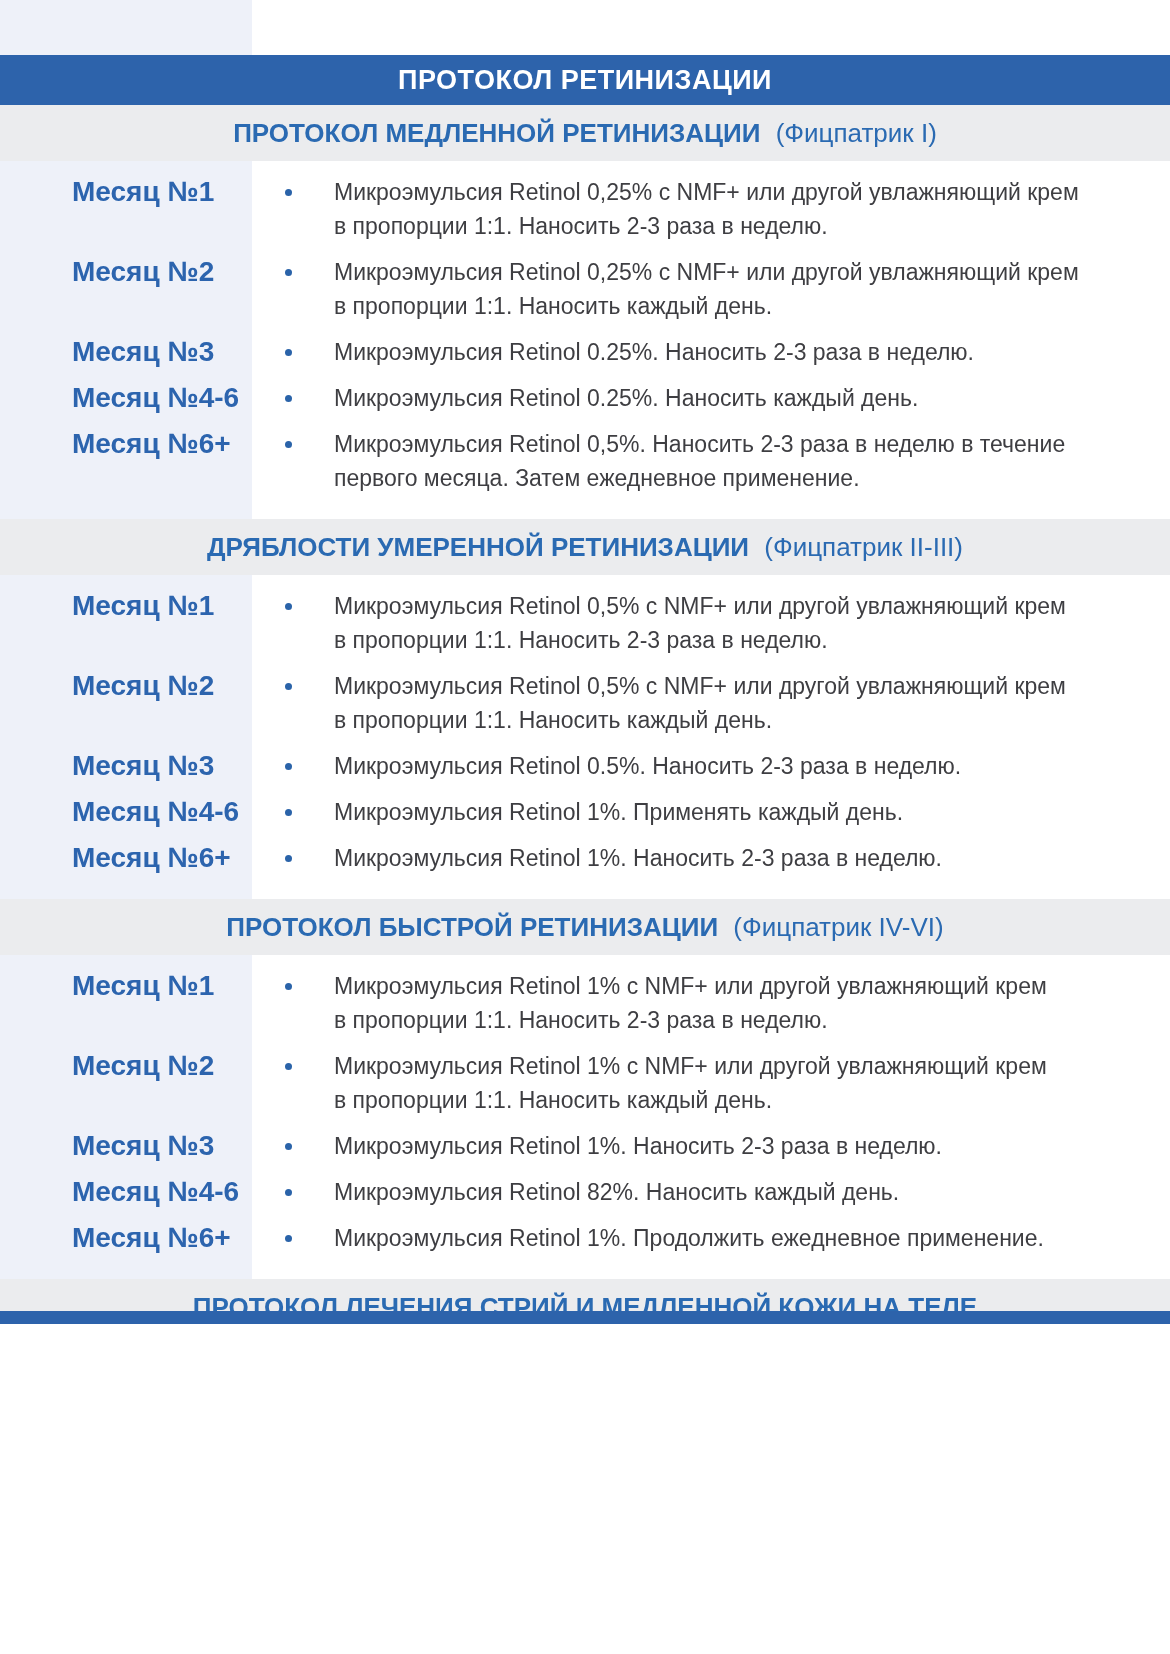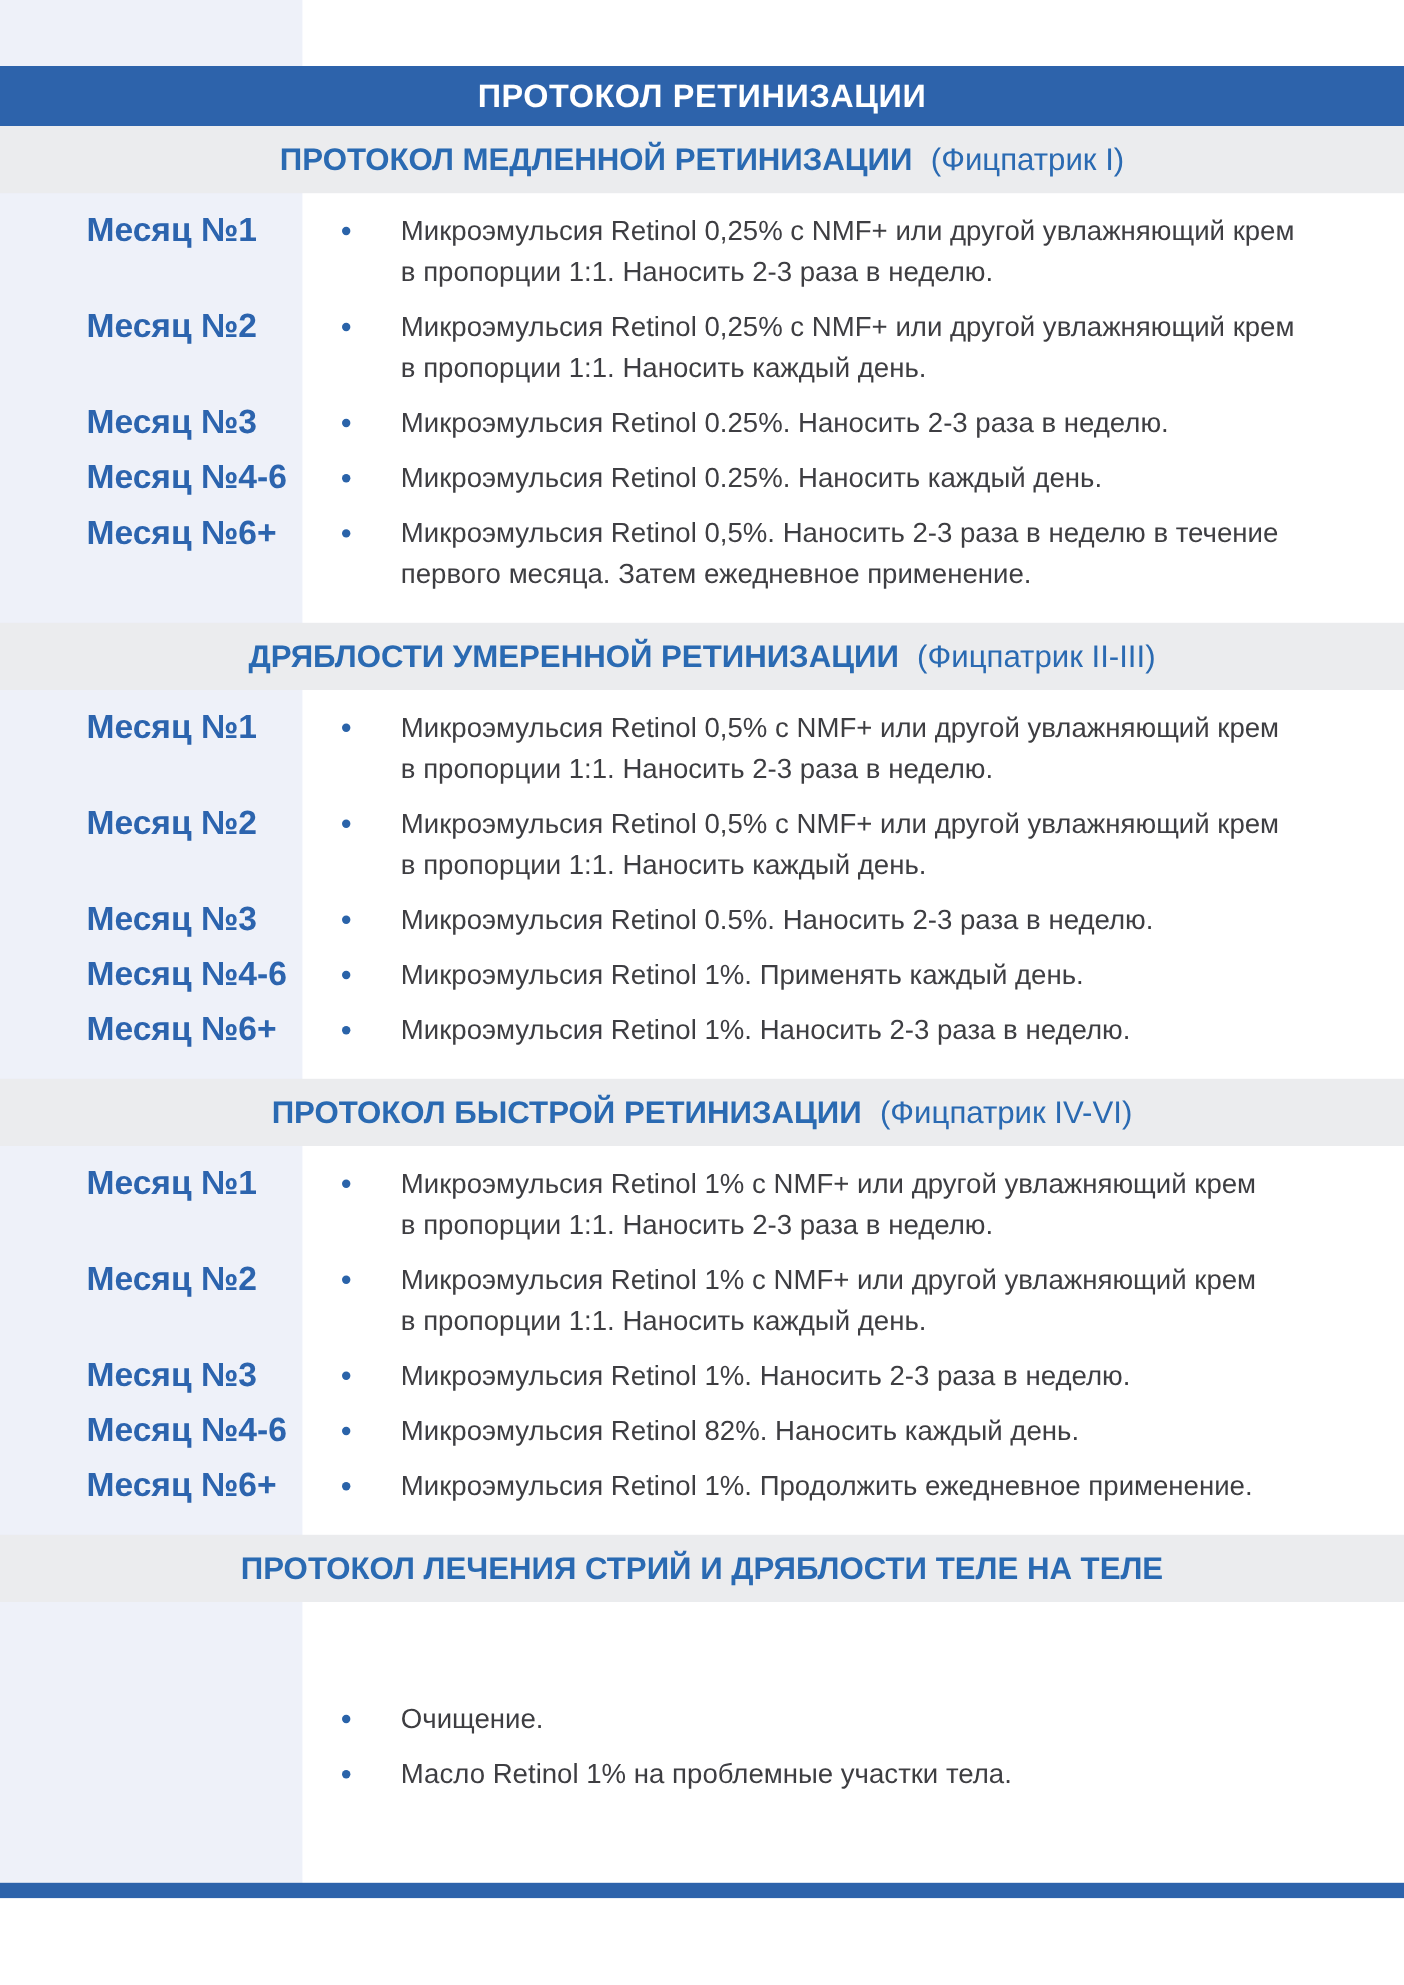--- a/index.html
+++ b/index.html
@@ -1,19 +1,19 @@
 <!DOCTYPE html>
 <html lang="ru" style="--c-primary: #2d63ab; --c-heading: #2a6ab2; --c-label: #2c64ae; --c-bullet: #2a63a9; --c-text: #3e3e42; --c-rail: #eef1f9; --c-band: #ebecee;"><head>
 <meta charset="utf-8">
 <style>
   html, body { margin: 0; padding: 0; background: #ffffff; }
   .page {
     position: relative;
     width: 1170px;
-    height: 1582px;
+    height: 1324px;
     background: #ffffff;
     overflow: hidden;
     font-family: "Liberation Sans", "DejaVu Sans", sans-serif;
   }
   
   .left-rail {
     position: absolute;
     left: 0; top: 0;
     width: 252px; height: 100%;
     background: var(--c-rail, #eef1f9);
@@ -244,21 +244,21 @@
       <span class="bullet"></span>
       <p class="row-text">Микроэмульсия Retinol 1%. Продолжить ежедневное применение.</p>
     </div>
   </div>
 </div>
   </section>
 
   <section class="section">
     <div class="band">
       <h2 class="band-title">
-        <span class="band-bold">ПРОТОКОЛ ЛЕЧЕНИЯ СТРИЙ И ДРЯБЛОСТИ ТЕЛЕ НА ТЕЛЕ</span>
+        <span class="band-bold">ПРОТОКОЛ ЛЕЧЕНИЯ СТРИЙ И МЕДЛЕННОЙ КОЖИ НА ТЕЛЕ</span>
         
       </h2>
     </div>
     <div class="rows rows-last">
   <div class="row">
     <div class="row-label"></div>
     <div class="row-content">
       <span class="bullet"></span>
       <p class="row-text">Очищение.</p>
     </div>

